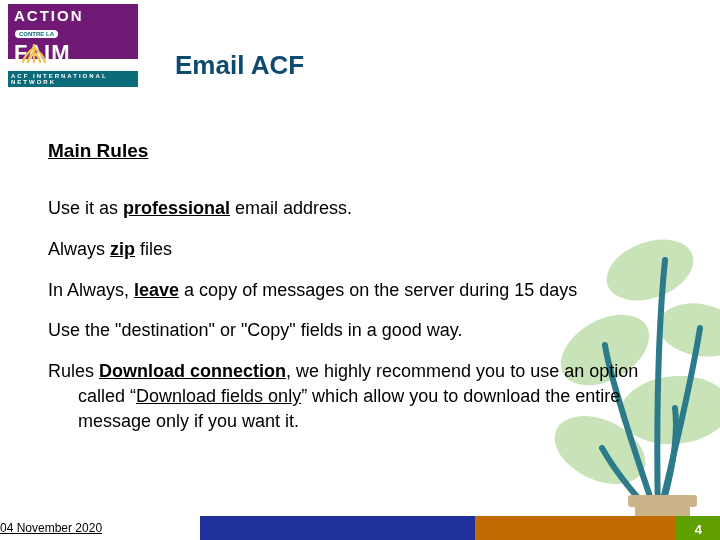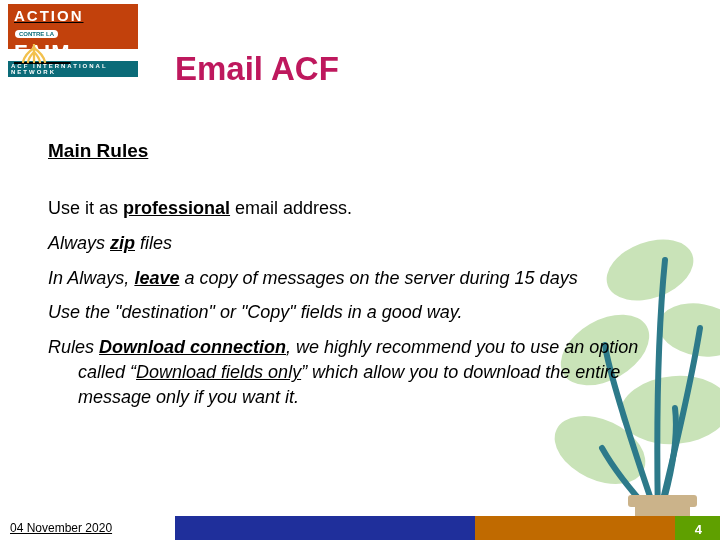--- a/index.html
+++ b/index.html
@@ -1,46 +1,46 @@
 <!DOCTYPE html>
 <html><head>
 <meta charset="utf-8">
 <style>
   * { margin: 0; padding: 0; box-sizing: border-box; }
   html, body { width: 720px; height: 540px; font-family: "Trebuchet MS", Verdana, sans-serif; background: #fff; overflow: hidden; }
   .slide { position: relative; width: 720px; height: 540px; background: #fff; }
 
   
   .logo { position: absolute; top: 4px; left: 8px; width: 130px; height: 64px; }
-  .logo .box { background: #c2410c; width: 130px; height: 45px; position: relative; padding: 3px 6px; text-decoration: underline; }
+  .logo .box { background: #701a75; width: 130px; height: 55px; position: relative; padding: 3px 6px; }
   .logo .action { color: #fff; font-weight: 900; font-size: 15px; letter-spacing: 2px; line-height: 14px; }
   .logo .contre { display: inline-block; background: #fff; color: #0b6b78; font-size: 6px; font-weight: 700; border-radius: 8px; padding: 1px 4px; margin-left: 1px; vertical-align: 3px; }
   .logo .faim { color: #fff; font-weight: 900; font-size: 22px; letter-spacing: 1px; line-height: 20px; }
   .logo .roots { position: absolute; left: 12px; top: 40px; }
   .logo .band { background: #0b6b78; color: #fff; font-size: 6px; font-weight: 700; letter-spacing: 2px; text-align: left; padding: 2px 3px; width: 130px; margin-top: 12px; }
 
   
-  .title { position: absolute; left: 175px; top: 50px; font-size: 33px; font-weight: 700; color: #be185d; font-family: Verdana, sans-serif; }
+  .title { position: absolute; left: 175px; top: 50px; font-size: 26px; font-weight: 700; color: #0c4a6e; font-family: Verdana, sans-serif; }
 
   
   .content { position: absolute; left: 48px; right: 40px; top: 140px; color: #000; }
   .subhead { font-size: 19px; font-weight: 700; text-decoration: underline; font-family: Verdana, sans-serif; }
   .rules { margin-top: 34px; font-size: 18px; line-height: 1.38; font-family: Verdana, sans-serif; }
   .rules p { margin: 0; padding-left: 30px; text-indent: -30px; }
-  .rules p + p { margin-top: 10px; font-style: italic; }
+  .rules p + p { margin-top: 16px; }
   .u { text-decoration: underline; }
   .bu { font-weight: 700; text-decoration: underline; }
 
   
   .watermark { position: absolute; right: 0; bottom: 0; width: 230px; height: 320px; pointer-events: none; }
 
   
   .footer { position: absolute; left: 0; right: 0; bottom: 0; height: 24px; display: flex; align-items: center; }
   .footer .seg { height: 24px; }
-  .footer .date { width: 175px; background: #fff; color: #000; font-size: 12px; padding-left: 10px; text-decoration: underline; display: flex; align-items: center; font-family: "Trebuchet MS", Verdana, sans-serif; }
+  .footer .date { width: 200px; background: #fff; color: #000; font-size: 12px; text-decoration: underline; display: flex; align-items: center; font-family: "Trebuchet MS", Verdana, sans-serif; }
   .footer .blue { flex: 1; background: #1f2f9b; }
   .footer .orange { width: 200px; background: #c06a00; position: relative; }
   .footer .green { width: 45px; background: #5fa000; }
   .pagenum { position: absolute; right: 18px; bottom: 3px; color: #fff; font-size: 13px; font-weight: 700; }
 </style>
 </head>
 <body>
 
 <div class="slide">
 

